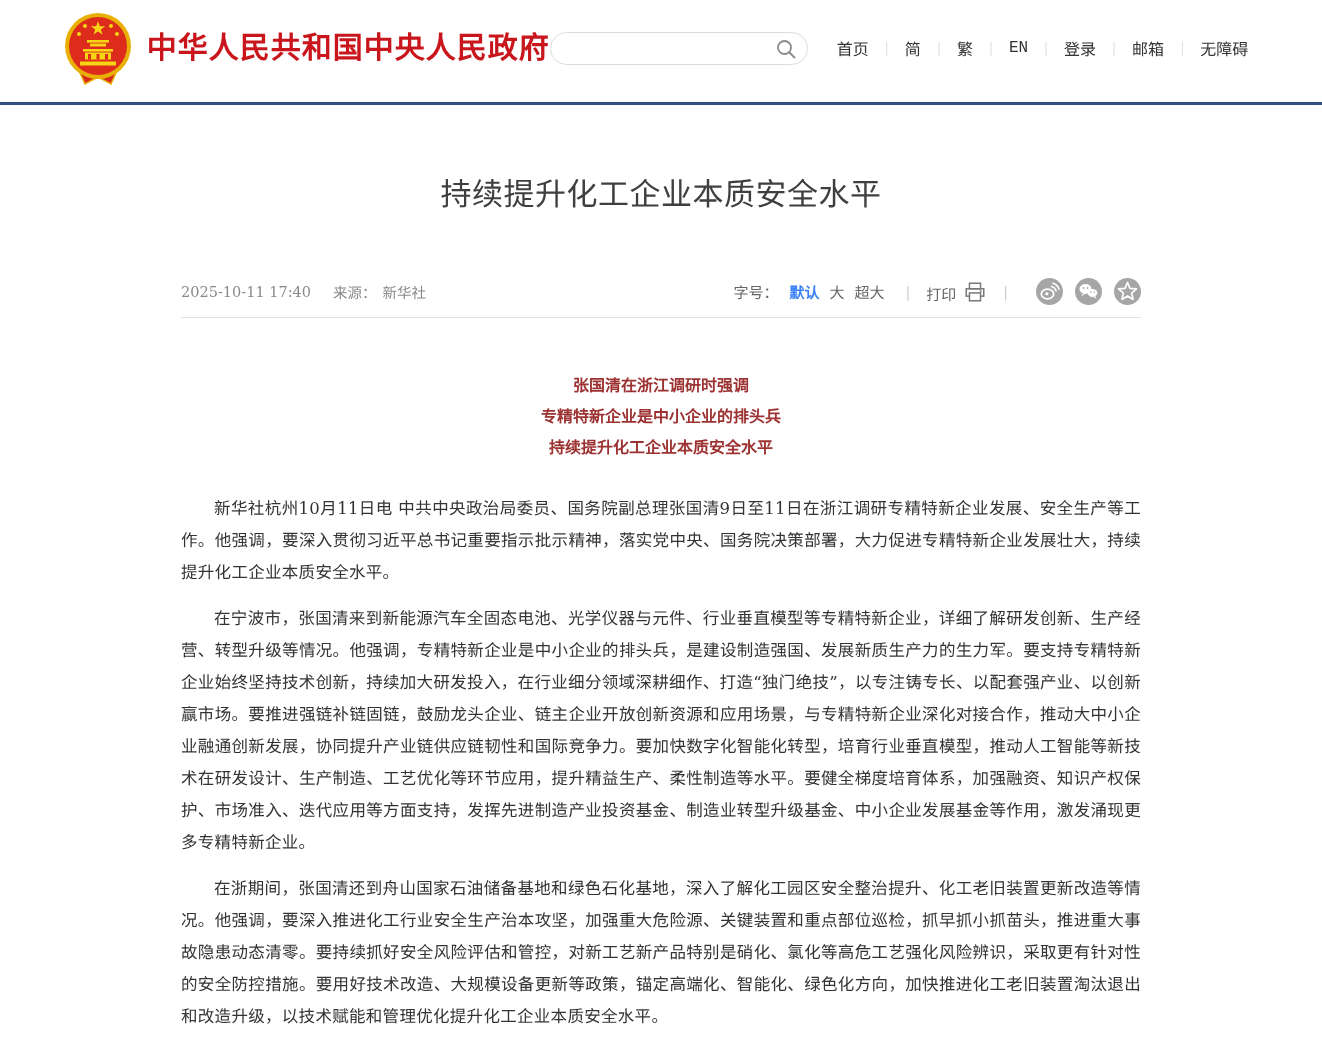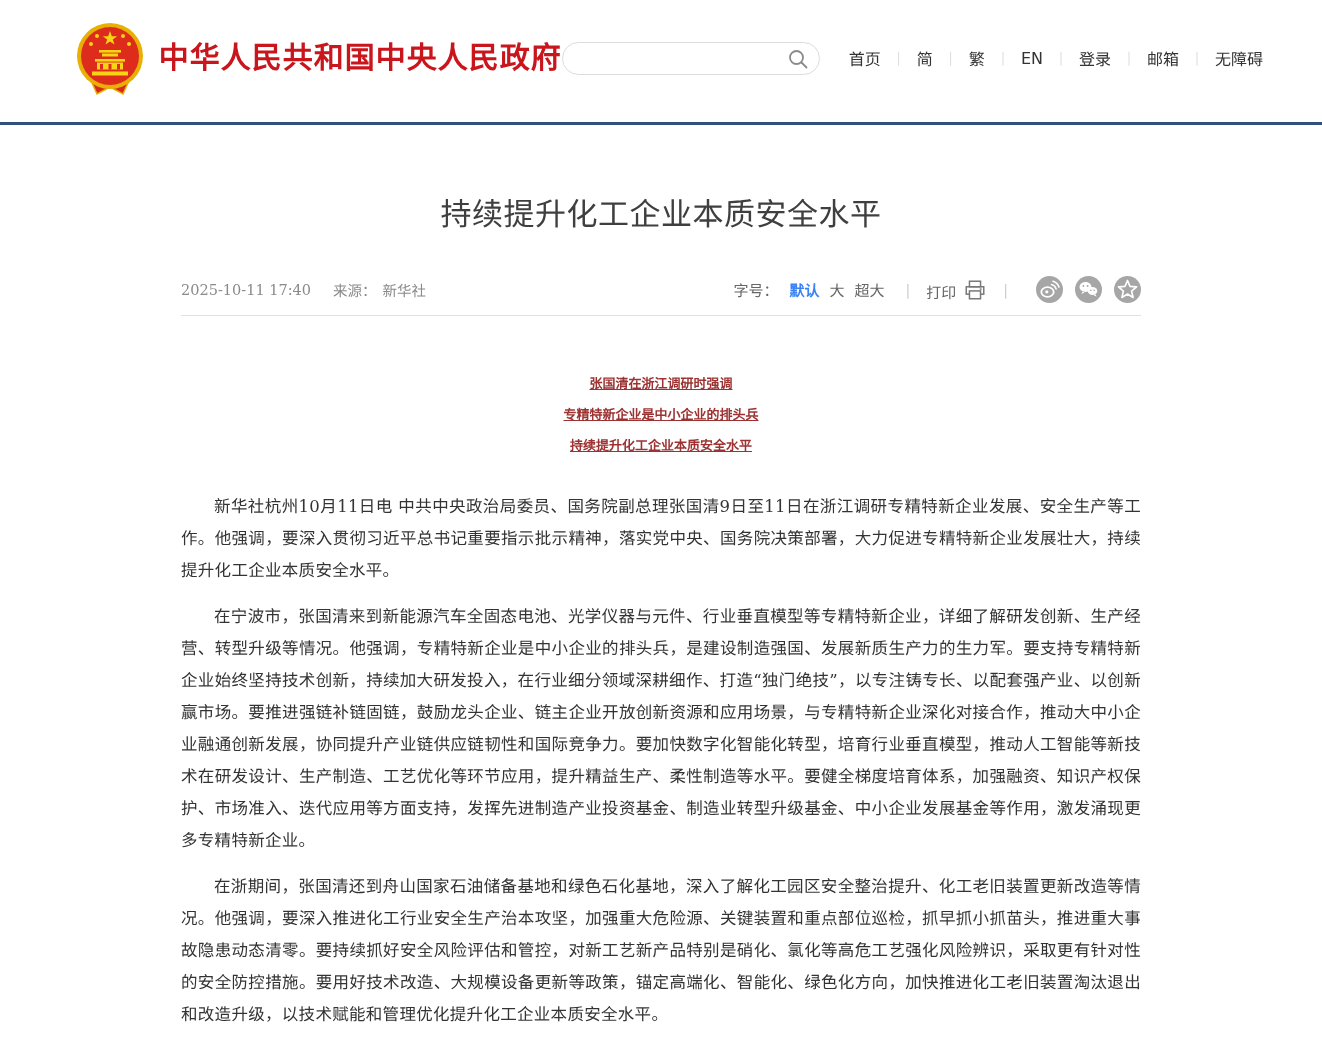--- a/index.html
+++ b/index.html
@@ -12,25 +12,25 @@
     color: #333;
   }
 
   
   .site-header {
     width: 100%;
     background: #fff;
     border-bottom: 3px solid #31507e;
   }
   .header-inner {
-    height: 122px;
+    height: 102px;
     padding: 0 48px 6px 48px;
     display: flex;
     align-items: center;
-    justify-content: flex-end;
+    justify-content: center;
   }
   .brand {
     display: flex;
     align-items: center;
     cursor: pointer;
   }
   .emblem { width: 70px; height: 74px; flex: 0 0 auto; margin-top: 2px; }
   .brand-text { margin-left: 14px; }
   .site-title {
     font-size: 30px;
@@ -80,20 +80,21 @@
     height: 22px;
     cursor: pointer;
   }
   .top-nav {
     margin-left: 18px;
     display: flex;
     align-items: center;
     font-size: 16px;
     color: #333;
     white-space: nowrap;
+    font-family: Liberation Mono, monospace;
   }
   .top-nav .nav-item {
     padding: 0 11px;
     cursor: pointer;
   }
   .top-nav .nav-sep { color: #c9c9c9; font-size: 14px; }
 
   
   .main-content {
     width: 960px;
@@ -103,21 +104,21 @@
   .article-title {
     margin: 66px 0 0 0;
     text-align: center;
     font-size: 31px;
     font-weight: 500;
     color: #3f3f3f;
     line-height: 47px;
     letter-spacing: 0.5px;
   }
   .meta-row {
-    margin-top: 38px;
+    margin-top: 60px;
     display: flex;
     align-items: center;
     justify-content: space-between;
   }
   .meta-left {
     font-family: "DejaVu Serif", "Liberation Serif", serif;
     font-size: 14.5px;
     color: #8a8a8a;
     display: flex;
     align-items: center;
@@ -159,25 +160,24 @@
     border-top: 1px solid #e0e0e0;
     margin: 12px 0 0 0;
   }
 
   .article-body {
     margin-top: 52px;
     font-family: "DejaVu Serif", "Liberation Serif", serif;
   }
   .sub-heading {
     text-align: center;
-    font-size: 13px;
+    font-size: 16px;
     font-weight: bold;
     color: #9d3232;
     line-height: 31px;
-    text-decoration: underline;
   }
   .article-body .para {
     margin: 0;
     padding-top: 14px;
     font-size: 16.5px;
     line-height: 32px;
     color: #333;
     text-align: justify;
     text-indent: 2em;
     letter-spacing: 0.3px;

